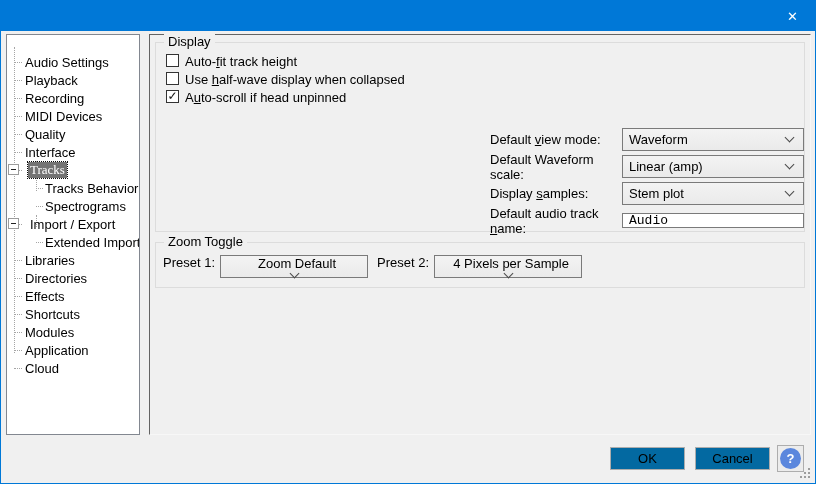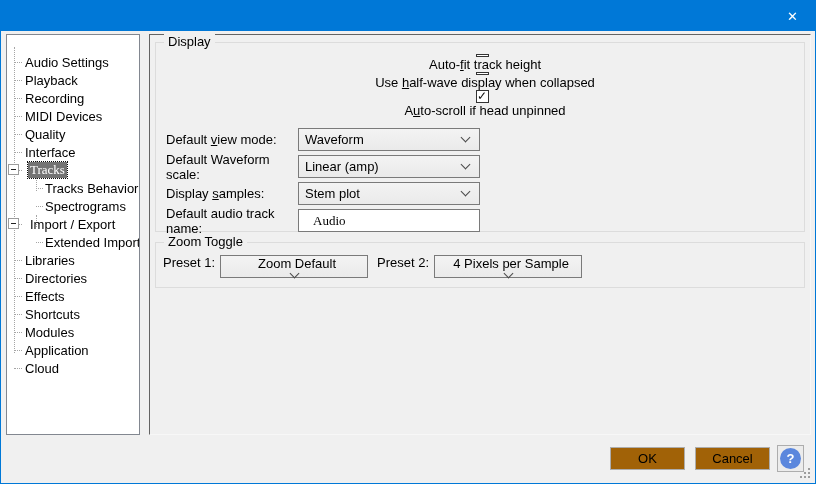--- a/index.html
+++ b/index.html
@@ -66,59 +66,59 @@
     position: absolute; left: 5px; right: 5px;
     border: 1px solid #dcdcdc; background: #f0f0f0;
   }
   .groupbox .caption {
     position: absolute; top: -9px; left: 8px; background: #f0f0f0; padding: 0 4px;
   }
   .gb-display { top: 7px; height: 190px; }
   .gb-zoom { top: 207px; height: 46px; }
 
   .cb-area { padding: 11px 0 0 10px; }
-  .cb-row { display: flex; align-items: center; height: 18px; flex-direction: column; }
+  .cb-row { display: flex; height: 18px; }
   .checkbox {
     width: 13px; height: 13px; background: #fff; border: 1px solid #333;
     margin-right: 6px; display: flex; align-items: center; justify-content: center;
     font-size: 12px; line-height: 13px; color: #111;
   }
   .u { text-decoration: underline; }
 
   .form-area { padding: 20px 0 0 10px; }
-  .form-row { display: flex; align-items: center; height: 23px; margin-bottom: 4px; }
+  .form-row { display: flex; align-items: center; height: 23px; margin-bottom: 4px; justify-content: flex-end; }
   .form-label { width: 132px; flex: none; }
   .dropdown {
     width: 182px; height: 23px; flex: none;
     background: linear-gradient(#f3f3f3, #eaeaea);
     border: 1px solid #7a7a7a;
     display: flex; align-items: center; padding-left: 6px;
   }
   .dd-value { flex: 1; white-space: nowrap; overflow: hidden; }
   .chev {
     flex: none; width: 7px; height: 7px; margin: -4px 10px 0 4px;
     border-right: 1px solid #4a4a4a; border-bottom: 1px solid #4a4a4a;
     transform: rotate(45deg);
   }
   .textbox {
-    width: 182px; height: 23px; flex: none;
+    width: 182px; height: 15px; flex: none;
     background: #fff; border: 1px solid #7a7a7a;
-    font-family: Liberation Serif, serif; font-size: 13px;
-    padding-left: 14px; outline: none;
+    font-family: Liberation Mono, monospace; font-size: 13px;
+    padding-left: 6px; outline: none;
   }
 
   .zoom-row { display: flex; align-items: flex-start; padding: 12px 0 0 7px; }
   .p-label { margin-right: 5px; white-space: nowrap; }
   .dd-preset { width: 148px; flex-direction: column; }
   .p2 { margin-left: 9px; }
 
   
   .btn {
     position: absolute; width: 75px; height: 23px; top: 446px;
-    background: #a16207; border: 1px solid #adadad;
+    background: #0369a1; border: 1px solid #adadad;
     display: flex; align-items: center; justify-content: center;
     font-size: 13px; cursor: default;
   }
   .btn-ok { left: 609px; }
   .btn-cancel { left: 694px; }
   .btn-help {
     position: absolute; left: 776px; top: 444px; width: 27px; height: 27px;
     background: #ececec; border: 1px solid #adadad;
     display: flex; align-items: center; justify-content: center;
   }

